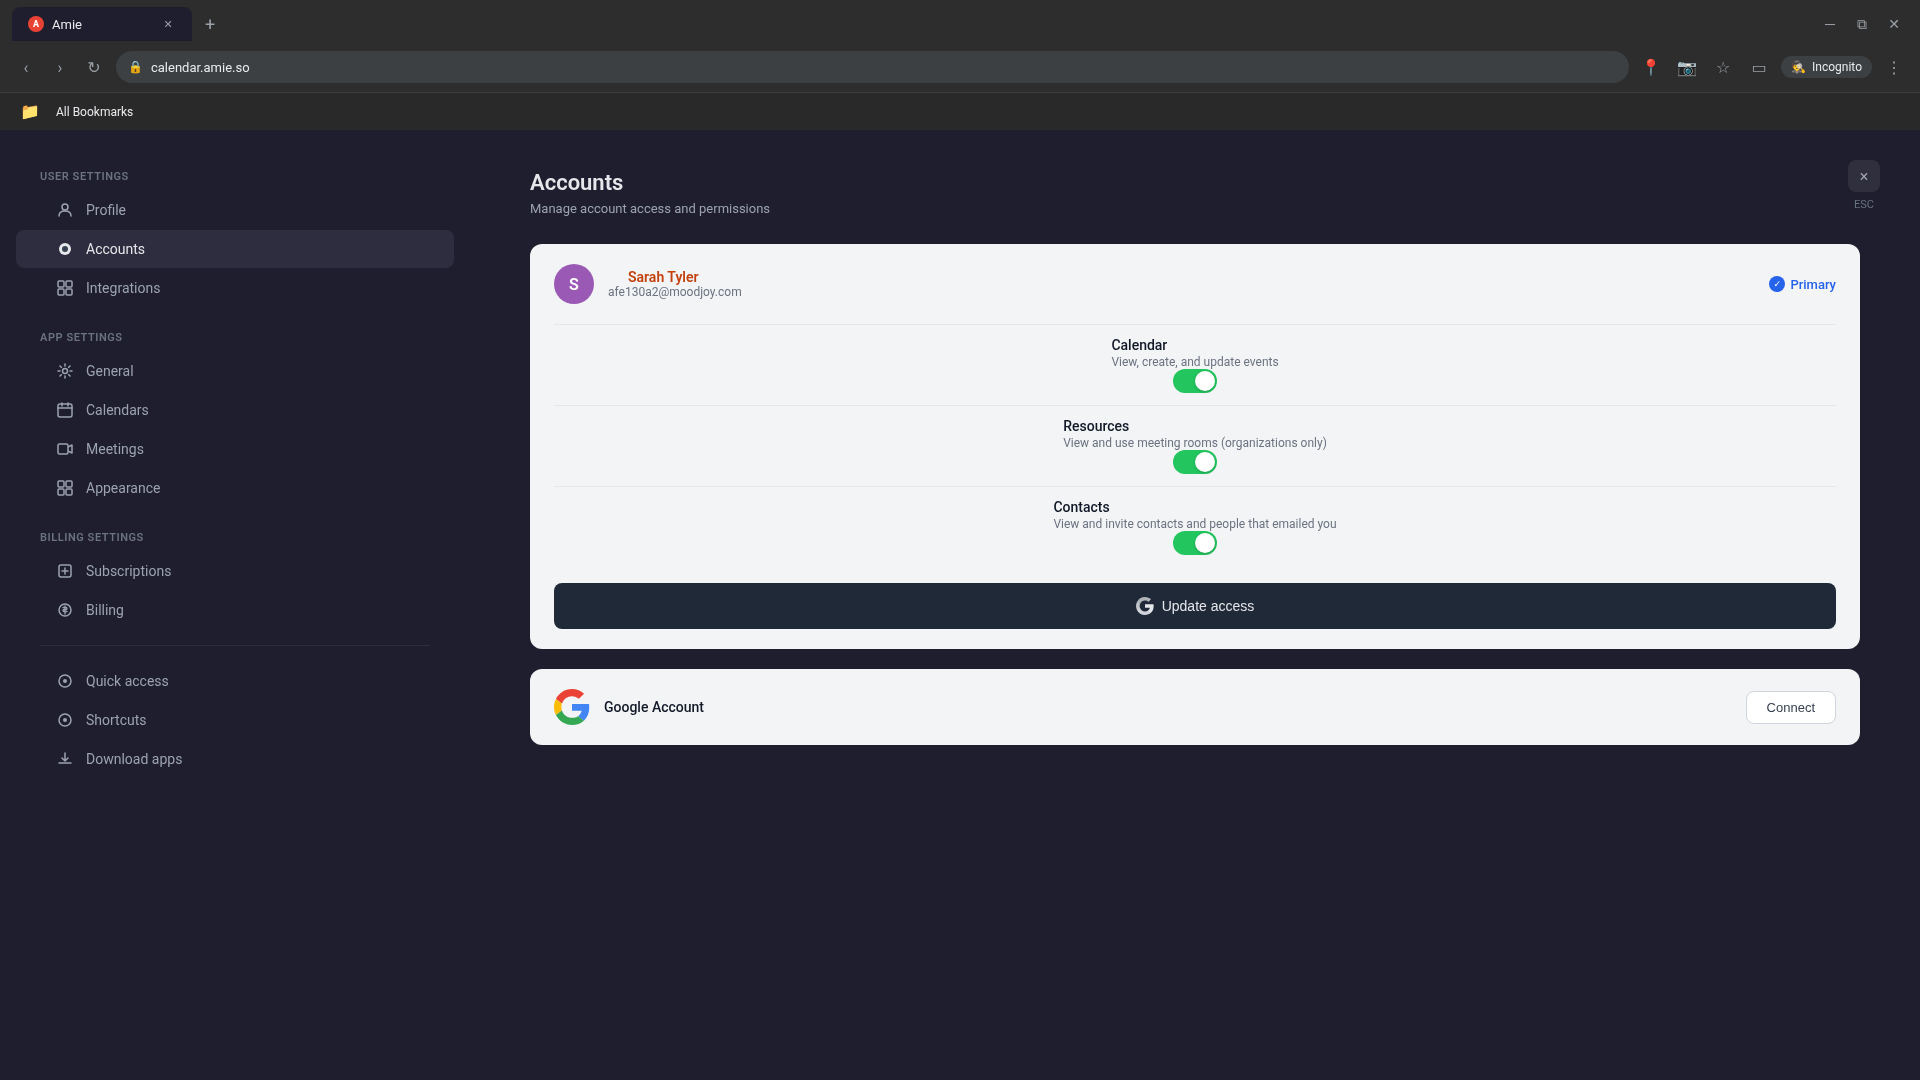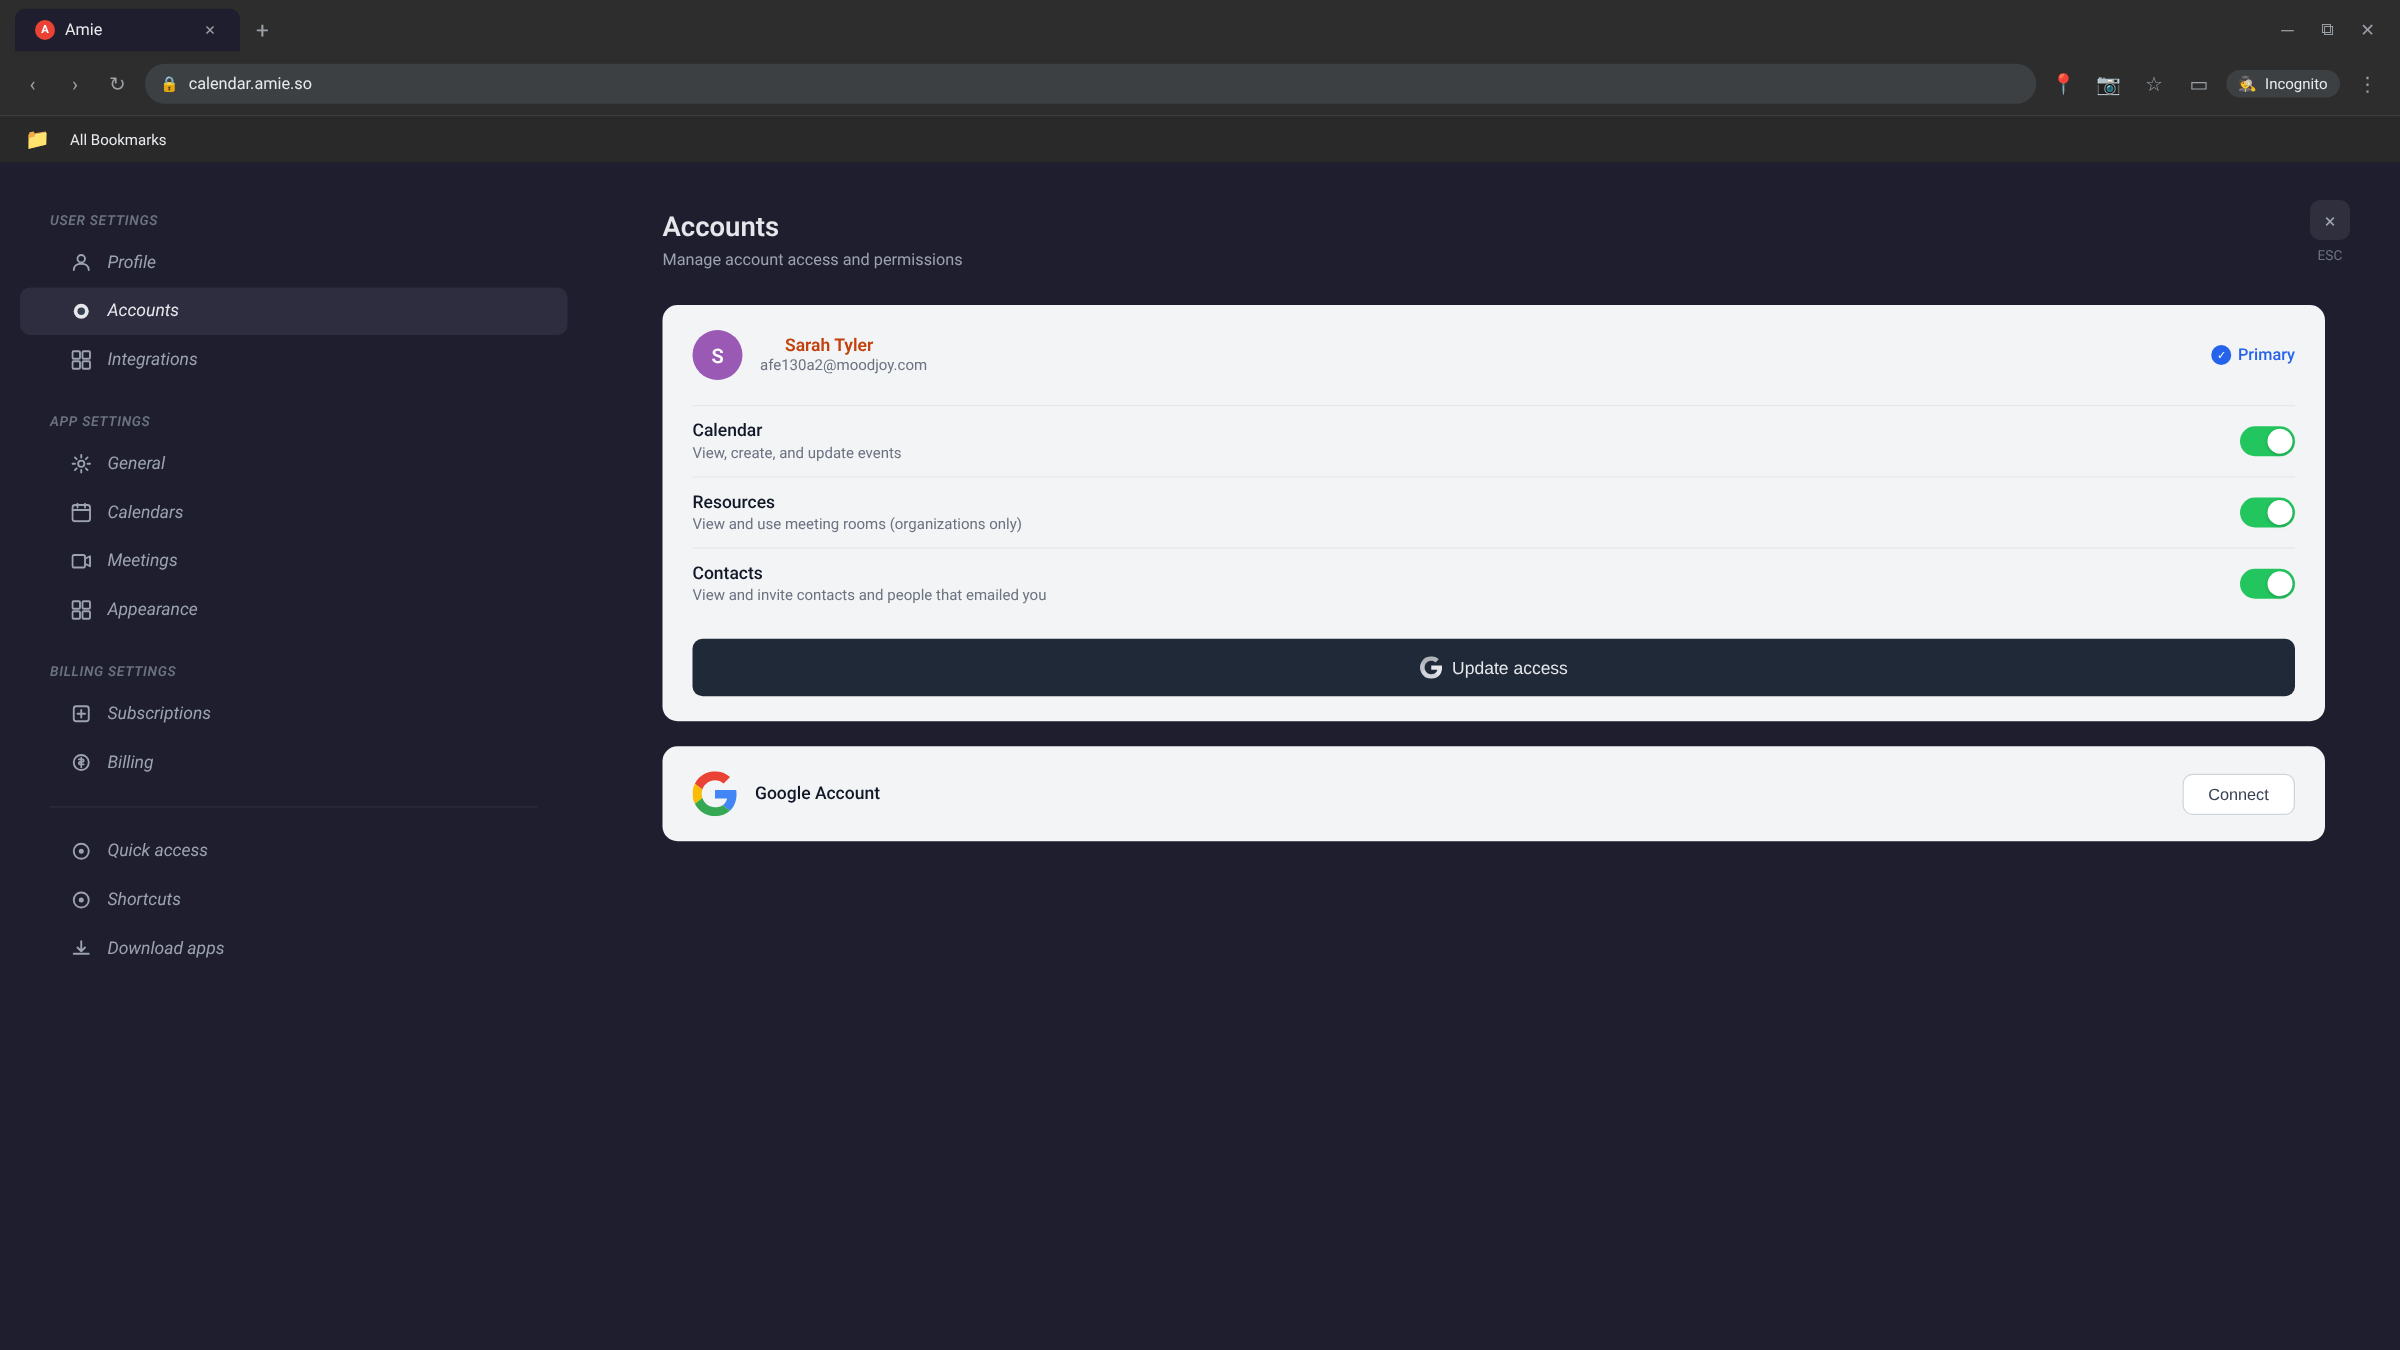--- a/index.html
+++ b/index.html
@@ -179,21 +179,20 @@
       height: calc(1080px - 130px);
       display: flex;
       position: relative;
     }
 
     
     .sidebar {
       width: 470px;
       padding: 40px 0;
       overflow-y: auto;
-      font-style: italic;
     }
     .sidebar-section-title {
       font-size: 11px;
       font-weight: 600;
       color: #6b7280;
       text-transform: uppercase;
       letter-spacing: 0.05em;
       padding: 0 40px;
       margin-bottom: 8px;
       margin-top: 24px;
@@ -326,20 +325,21 @@
       font-size: 9px;
     }
 
     
     .permission-row {
       display: flex;
       align-items: center;
       justify-content: space-between;
       padding: 12px 0;
       border-top: 1px solid #e5e7eb;
+      flex-direction: column;
     }
     .permission-label {
       font-size: 14px;
       font-weight: 500;
       color: #111827;
     }
     .permission-desc {
       font-size: 12px;
       color: #6b7280;
       margin-top: 2px;

